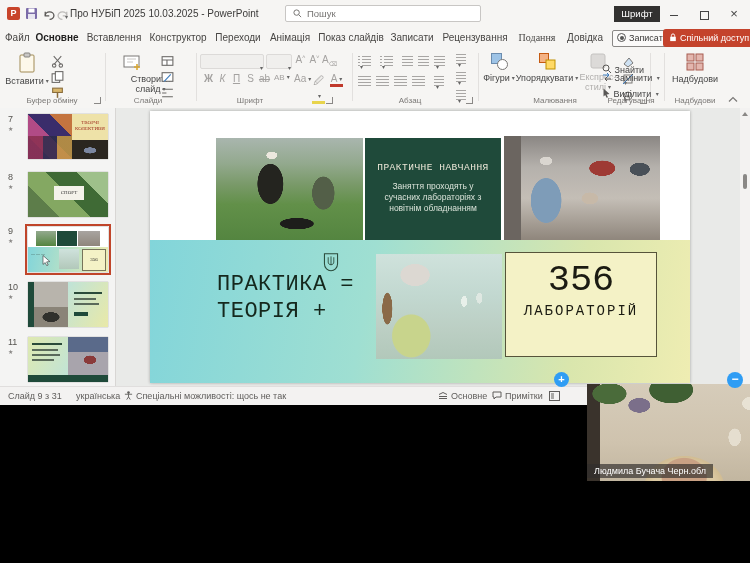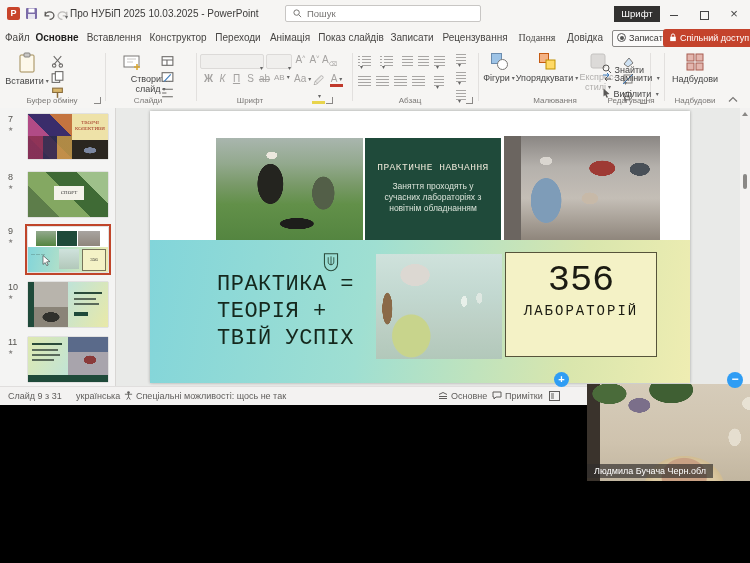--- a/index.html
+++ b/index.html
@@ -419,21 +419,20 @@
           <div class="photo photo-drone"></div>
           <div class="green-box">
             <div class="gb-title serif">ПРАКТИЧНЕ НАВЧАННЯ</div>
             <div class="gb-body">Заняття проходять у сучасних лабораторіях з новітнім обладнанням</div>
           </div>
           <div class="photo photo-vr"></div>
           <div class="grad-bottom"></div>
           <div class="headline serif">
             <div>ПРАКТИКА =</div>
             <div>ТЕОРІЯ +</div>
-            <div>ТВІЙ УСПІХ</div>
           </div>
           <svg class="crest" width="18" height="21" viewBox="0 0 20 24">
             <path d="M2.5 2h15v11.5c0 5-3.8 8-7.5 8s-7.5-3-7.5-8z" fill="none" stroke="#2a4a3a" stroke-width="1.2"></path>
             <path d="M10 5v10M6.8 6v5.5c0 2 1.4 3 3.2 3s3.2-1 3.2-3V6" fill="none" stroke="#2a4a3a" stroke-width="1"></path>
           </svg>
           <div class="photo photo-lab"></div>
           <div class="statbox serif">
             <div class="num">356</div>
             <div class="lab">ЛАБОРАТОРІЙ</div>
           </div>

